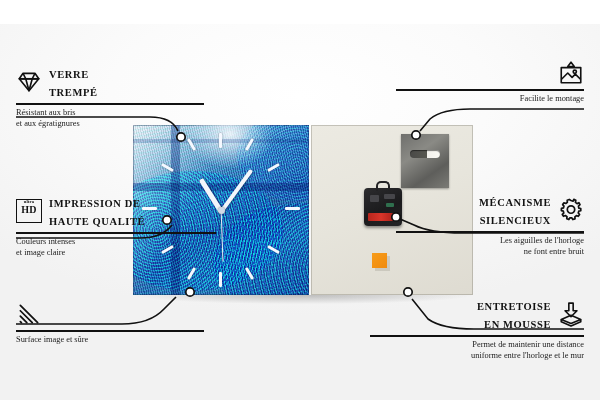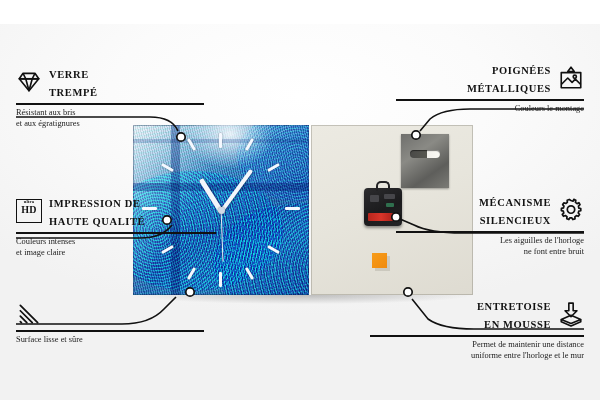--- a/index.html
+++ b/index.html
@@ -245,40 +245,36 @@
       <span class="co-icon">
         <svg viewBox="0 0 24 24" fill="none" stroke="currentColor" stroke-width="1.6" stroke-linecap="round">
           <path d="M4 4 L20 20"></path>
             <path d="M4 9 L15 20"></path>
             <path d="M4 14 L10 20"></path>
             <path d="M4 19 L5 20"></path>
         </svg>
       </span>
     </div>
     <div class="co-rule"></div>
-    <div class="co-desc">Surface lisse et sûre</div>
+    <div class="co-desc">Surface image et sûre</div>
   </div>
 
   <div class="callout right" style="left:396px; top:36px;">
     <div class="co-head">
       <span class="co-icon">
         <svg viewBox="0 0 24 24" fill="none" stroke="currentColor" stroke-width="1.5" stroke-linejoin="round">
           <path d="M12 2 L9 6 H15 Z"></path>
             <rect x="3" y="7" width="18" height="14"></rect>
           <path d="M3 18 L9 12 L13 16 L16 13 L21 18"></path>
             <circle cx="15.5" cy="10.8" r="1.5"></circle>
         </svg>
       </span>
-      <span>
-        <span class="co-title">POIGNÉES</span><br>
-        <span class="co-title">MÉTALLIQUES</span>
-      </span>
-    </div>
-    <div class="co-rule"></div>
-    <div class="co-desc">Couleurs le montage</div>
+    </div>
+    <div class="co-rule"></div>
+    <div class="co-desc">Facilite le montage</div>
   </div>
 
   <div class="callout right" style="left:396px; top:168px;">
     <div class="co-head">
       <span class="co-icon">
         <svg viewBox="0 0 24 24" fill="none" stroke="currentColor" stroke-width="1.6" stroke-linejoin="round">
           <path d="M12 3.2 L13.9 3.9 L14.6 2.2 L16.4 3.1 L16.1 5 L17.6 6.1 L19.3 5.3 L20.3 7.1 L18.9 8.4
                    L19.2 10.2 L21 10.6 L21 12.7 L19.2 13.1 L18.7 14.8 L19.9 16.2 L18.7 17.8 L17 17.2
                    L15.6 18.3 L15.7 20.2 L13.7 20.8 L12.8 19.2 L11 19.2 L10 20.8 L8.1 20.1 L8.3 18.2
                    L6.8 17.1 L5.1 17.8 L4 16.1 L5.3 14.8 L4.9 13 L3.1 12.6 L3.2 10.5 L5 10.1 L5.5 8.4

